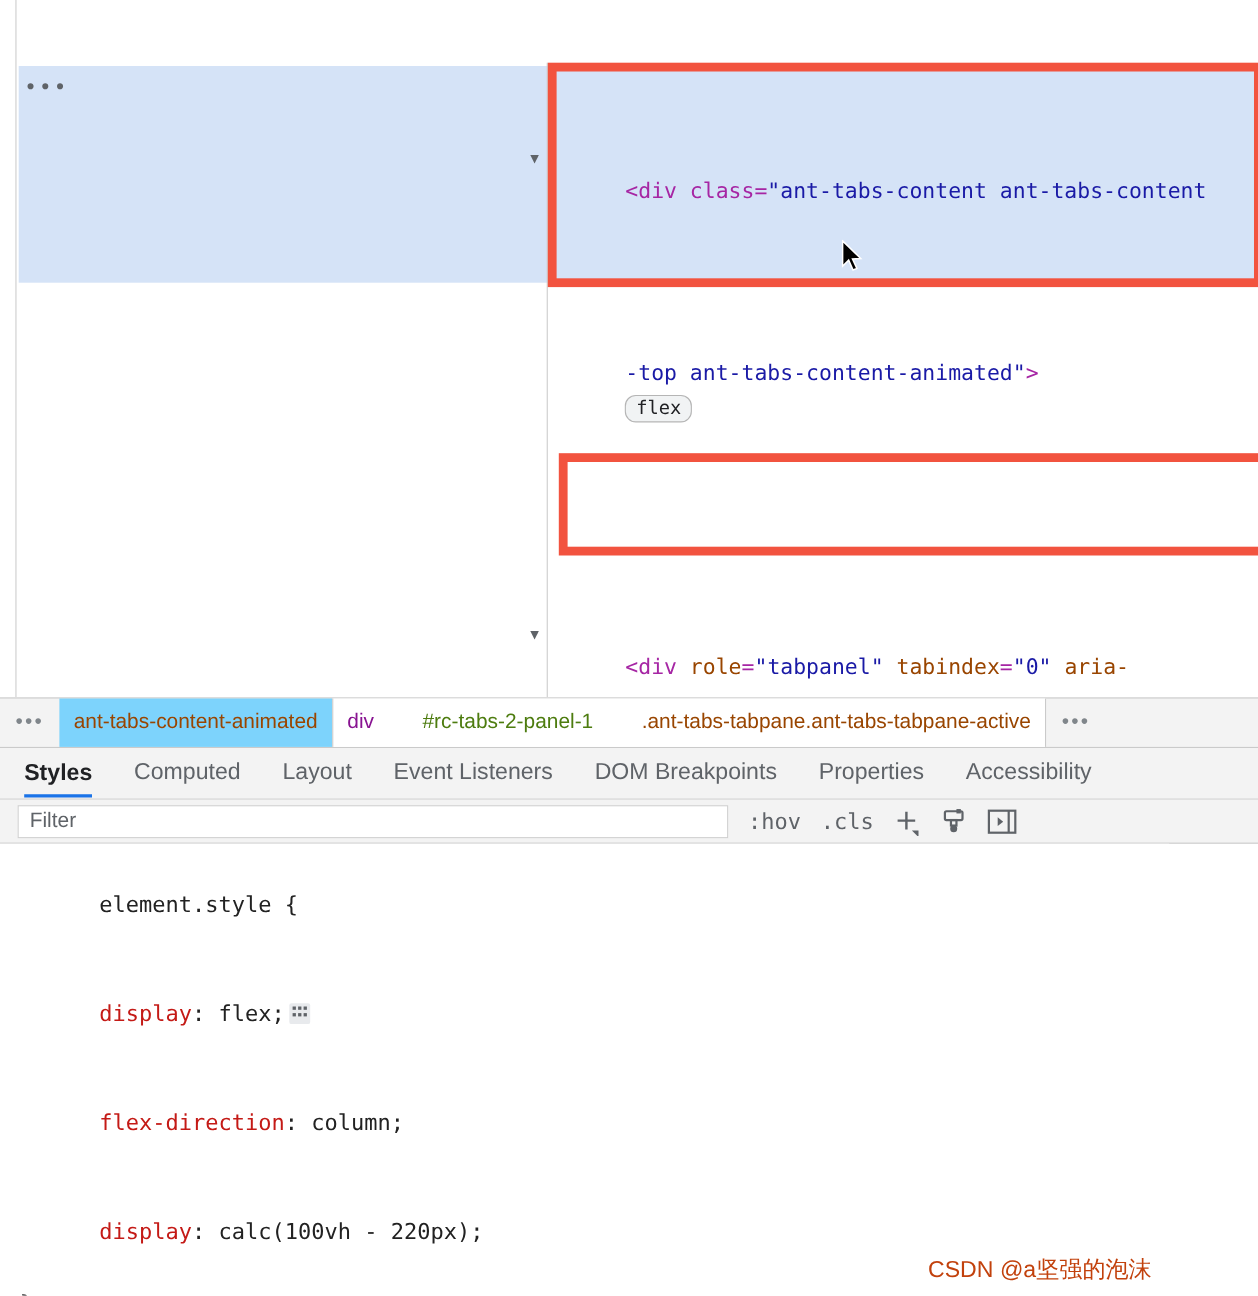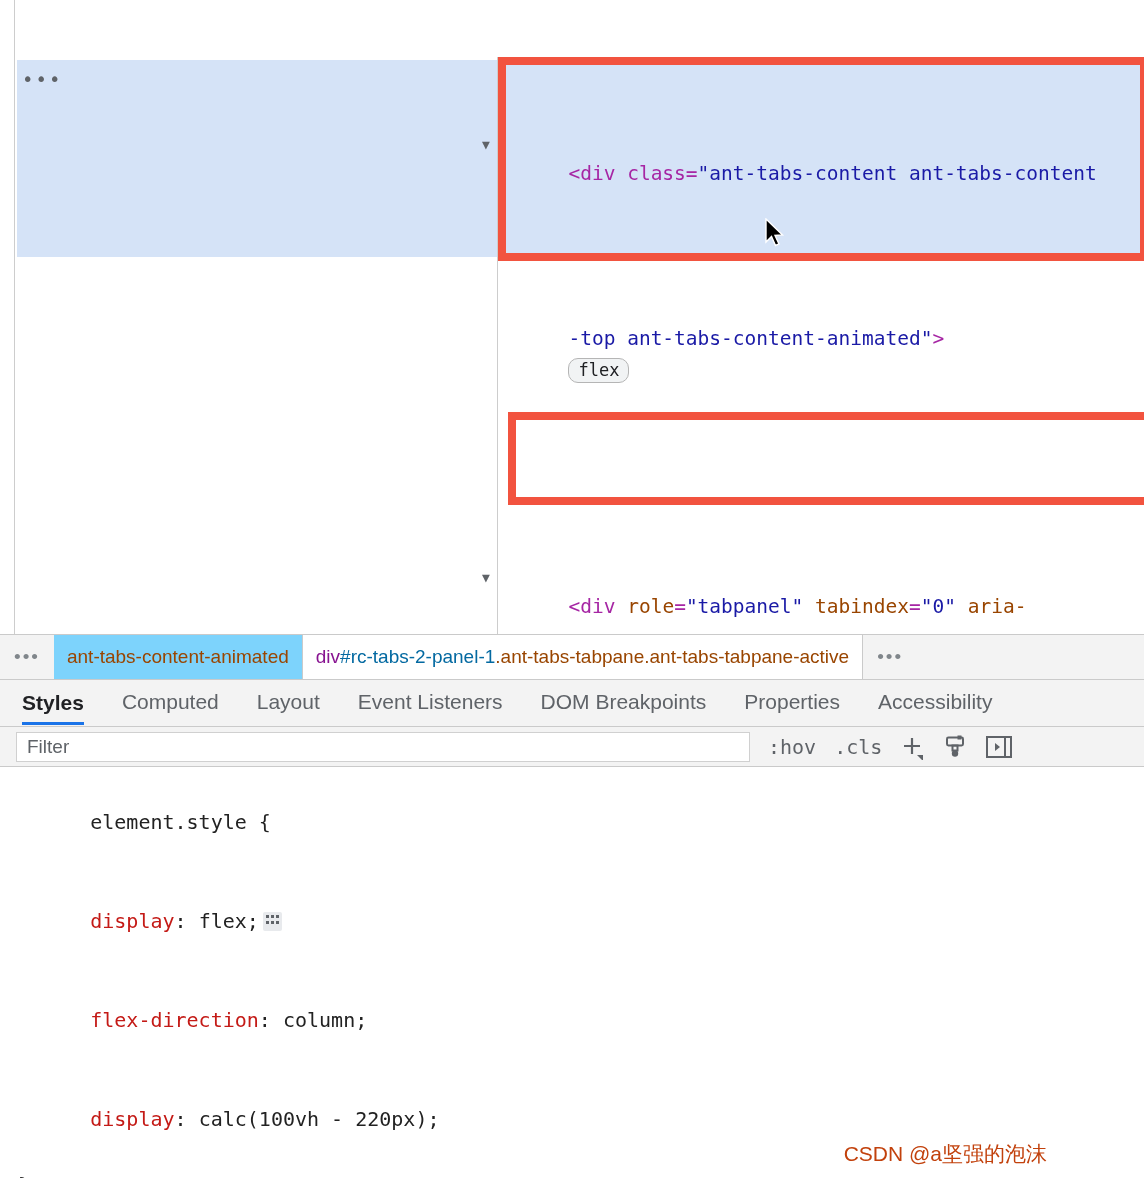--- a/index.html
+++ b/index.html
@@ -124,23 +124,24 @@
     white-space: nowrap;
     color: #994500;
     font-family: "Liberation Sans", sans-serif;
   }
   .crumb.ellipsis { color: #80868b; letter-spacing: 2px; padding: 0 14px; }
   .crumb.plain { background: #7dd3fc; }
   .crumb.active {
     background: #ffffff;
     border-left: 1px solid #cacaca;
     border-right: 1px solid #cacaca;
+    gap: 44px;
   }
   .crumb .tagpart { color: #881391; }
-  .crumb .idpart  { color: #0369a1; }
+  .crumb .idpart  { color: #4d7c0f; }
   .crumb .clspart { color: #994500; }
 
   
   #panel-tabs {
     position: absolute;
     left: 0; top: 680px;
     width: 1144px; height: 47px;
     background: #f3f3f3;
     border-bottom: 1px solid #cacaca;
     box-sizing: border-box;
@@ -169,21 +170,21 @@
     left: 0; top: 727px;
     width: 1144px; height: 40px;
     background: #f3f3f3;
     border-bottom: 1px solid #cacaca;
     box-sizing: border-box;
     display: flex;
     align-items: center;
   }
   #filter-input {
     margin-left: 16px;
-    width: 734px;
+    width: 646px;
     height: 30px;
     border: 1px solid #d0d0d0;
     background: #ffffff;
     box-sizing: border-box;
     display: flex;
     align-items: center;
     padding-left: 10px;
     color: #5f6368;
     font-size: 19px;
     font-family: "Liberation Sans", sans-serif;

